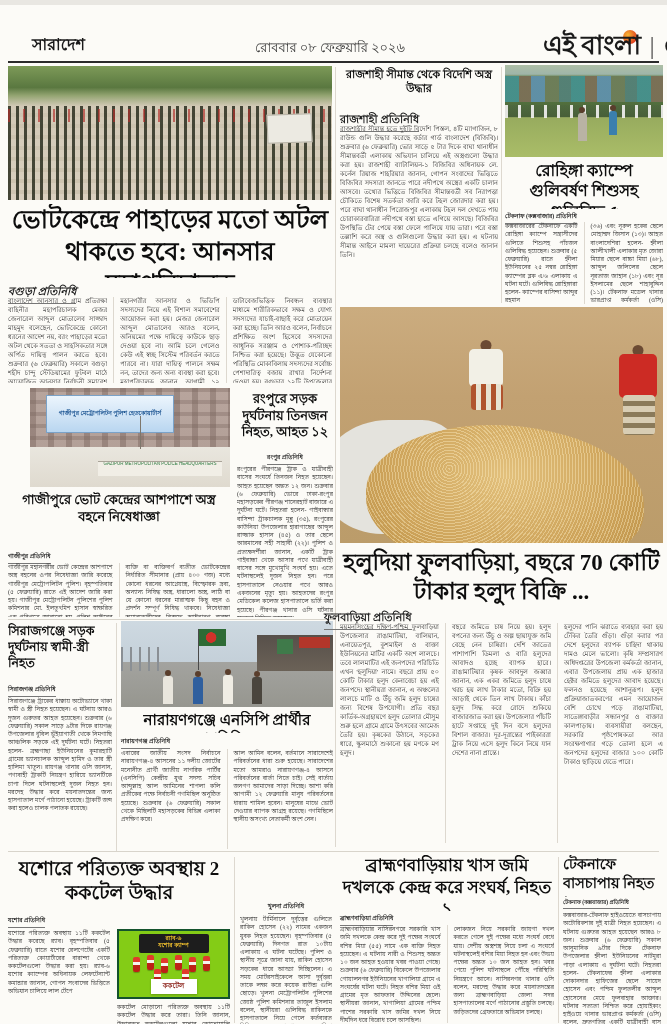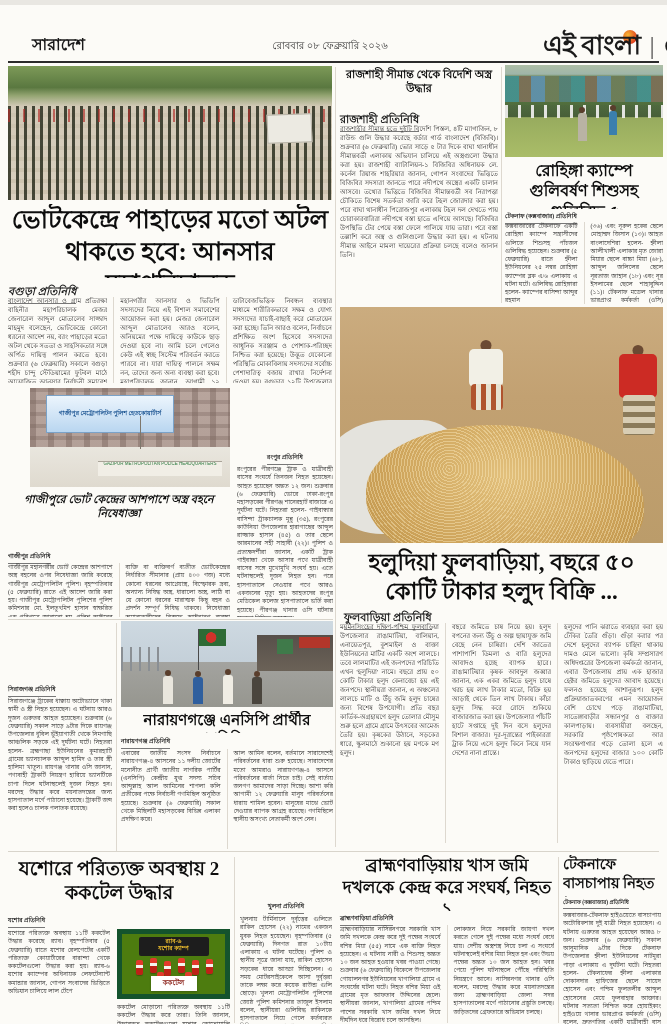--- a/index.html
+++ b/index.html
@@ -5,21 +5,21 @@
   * { margin:0; padding:0; box-sizing:border-box; }
   html,body { background:#e9e7e2; }
   .page {
     position:relative; width:667px; height:1024px; margin:5px auto;
     background:#fcfbf7; overflow:hidden;
     font-family:"Liberation Serif", serif; color:#1a1a1a;
   }
   .abs { position:absolute; }
   
   .section-label { font-size:16px; font-weight:bold; }
-  .page-date { font-size:10px; text-align:center; color:#333; }
+  .page-date { font-size:13px; text-align:center; color:#333; }
   .masthead { font-size:26px; font-weight:bold; letter-spacing:-0.5px; white-space:nowrap; }
   .masthead .sun { position:absolute; width:14px; height:14px; border-radius:50%;
     background:radial-gradient(circle at 35% 35%, #f7b733, #e03c1e 75%); right:43px; top:5px; z-index:0; }
   .masthead .txt { position:relative; z-index:1; }
   .masthead .bar { font-weight:normal; color:#555; margin:0 3px; }
   .hrule { background:#2b2b2b; height:1.5px; }
   .lrule { background:#d8d4cb; }
   
   .headline { font-weight:bold; text-align:center; color:#0d0d0d; overflow:hidden; line-height:1.28; }
   .headline.left { text-align:left; }
@@ -71,21 +71,21 @@
   .gazipurhq .pole { position:absolute; left:55%; top:28%; width:1px; height:34%; background:#7e776c; }
   .march { background:linear-gradient(180deg,#ced9e1 0%,#c4d0d9 48%,#a3a39f 48%,#96968f 100%); }
   .march .rail { position:absolute; left:0; top:30%; width:20%; height:28%;
     background:repeating-linear-gradient(90deg,#8a8f94 0 2px, transparent 2px 9px); }
   .march .shops { position:absolute; right:0; top:16%; width:36%; height:42%; background:linear-gradient(180deg,#57504a,#6b6257); }
   .march .sign-red { position:absolute; right:4%; top:6%; width:40%; height:30%; background:#b3362a; }
   .march .sign-grn { position:absolute; right:52%; top:12%; width:22%; height:40%; background:#3f7a4a; }
   .march .flag { position:absolute; left:37%; top:9%; width:27px; height:17px;
     background:radial-gradient(circle at 45% 50%, #d0322a 0 5px, transparent 5.5px), #2e6b35; }
   .march .pole2 { position:absolute; left:36.5%; top:9%; width:1px; height:48%; background:#4a4a4a; }
-  .cocktails { background:#4d7c0f; border:5px solid #14532d;padding-left:37px; }
+  .cocktails { background:#84cc16; border:2px solid #14532d;padding-left:37px; }
   .rab-sign { position:absolute; left:50%; transform:translateX(-50%); top:3px; width:70px; height:19px; background:#1d1d1d; border-radius:2px;
     color:#f2c12e; font-size:6px; font-weight:bold; text-align:center; line-height:1.5; overflow:hidden; }
   .shell { position:absolute; width:7px; height:15px; border-radius:2px;
     background:linear-gradient(180deg,#e23a2c 0 34%, #f6f4ee 34% 52%, #bd2217 52%); box-shadow:0 1px 1px rgba(0,0,0,.25); }
   .cock-label { position:absolute; left:50%; transform:translateX(-50%); bottom:3px; width:46px; height:15px; background:#fff;
     box-shadow:0 1px 2px rgba(0,0,0,.25); color:#8a1f16; font-weight:bold; font-size:7px; text-align:center; line-height:15px; overflow:hidden; }
   .vsep { position:absolute; width:1px; background:#ddd8cf; }
 </style>
 </head>
 <body>
@@ -144,30 +144,32 @@
     <div class="col" style="font-size:6px;">(৩৬) এবং নূরুল হকের ছেলে মোহাম্মদ জিসান (১৩)। আহত বাংলাদেশিরা হলেন- হ্নীলা আলীখালী এলাকার মৃত জোরা মিয়ার ছেলে বাচ্চা মিয়া (৬৮), আব্দুল জলিলের ছেলে নূরতাজ জাহান (১৮) এবং নূর ইসলামের ছেলে শাহাবুদ্দিন (১১)। টেকনাফ মডেল থানার ভারপ্রাপ্ত কর্মকর্তা (ওসি) মোহাম্মদ সাইফুল ইসলাম বলেন, হ্নীলা আলীখালী রোহিঙ্গা ক্যাম্প এলাকার ঘটনায় পাঁচজন আহত হয়েছেন। কারা এই হামলা চালিয়েছে, তা এখনো নিশ্চিত হওয়া যায়নি। তদন্ত অব্যাহত রয়েছে।</div>
   </div>
 
   <div class="photo gazipurhq" style="left:30px;top:383px;width:200px;height:99px;">
     <div class="windows"></div>
     <div class="bannerblue">গাজীপুর মেট্রোপলিটন পুলিশ হেডকোয়ার্টার্স</div>
     <div class="pole"></div>
     <div class="gate">GAZIPUR METROPOLITAN POLICE HEADQUARTERS</div>
   </div>
 
+  <div class="abs headline" style="left:237px;top:386px;width:96px;height:58px;font-size:13px;">রংপুরে সড়ক দুর্ঘটনায় তিনজন নিহত, আহত ১২</div>
   <div class="abs byline center" style="left:237px;top:447px;width:96px;font-size:6px;"><span>রংপুর প্রতিনিধি</span></div>
   <div class="abs body-text" style="left:237px;top:460px;width:96px;height:152px;font-size:6px;">রংপুরের পীরগঞ্জে ট্রাক ও যাত্রীবাহী বাসের সংঘর্ষে তিনজন নিহত হয়েছেন। আহত হয়েছেন অন্তত ১২ জন। শুক্রবার (৬ ফেব্রুয়ারি) ভোরে ঢাকা-রংপুর মহাসড়কের পীরগঞ্জ শানেরহাট বাজারে এ দুর্ঘটনা ঘটে। নিহতরা হলেন- গাইবান্ধার বাসিন্দা ট্রাকচালক মুন্নু (৩৫), রংপুরের কাউনিয়া উপজেলার হারাগাছের আব্দুল রাজ্জাক হাসান (৪৫) ও তার ছেলে আরমানের সহী সাহাবী (২২)। পুলিশ ও প্রত্যক্ষদর্শীরা জানান, একটি ট্রাক গাইবান্ধা থেকে আসার পথে যাত্রীবাহী বাসের সঙ্গে মুখোমুখি সংঘর্ষ হয়। এতে ঘটনাস্থলেই দুজন নিহত হন। পরে হাসপাতালে নেওয়ার পথে আরও একজনের মৃত্যু হয়। আহতদের রংপুর মেডিকেল কলেজ হাসপাতালে ভর্তি করা হয়েছে। পীরগঞ্জ থানার ওসি ঘটনার সত্যতা নিশ্চিত করেছেন।</div>
 
-  <div class="abs headline" style="left:8px;top:487px;width:222px;height:56px;font-size:11px;font-style:italic;">গাজীপুরে ভোট কেন্দ্রের আশপাশে অস্ত্র বহনে নিষেধাজ্ঞা</div>
+  <div class="abs headline" style="left:8px;top:487px;width:222px;height:56px;font-size:13px;">গাজীপুরে ভোট কেন্দ্রের আশপাশে অস্ত্র বহনে নিষেধাজ্ঞা</div>
   <div class="abs byline" style="left:8px;top:546px;font-size:6px;"><span>গাজীপুর প্রতিনিধি</span></div>
   <div class="abs cols" style="left:8px;top:558px;width:222px;height:54px;">
     <div class="col" style="font-size:6px;">গাজীপুর মহানগরীর ভোট কেন্দ্রের আশপাশে অস্ত্র বহনের ওপর নিষেধাজ্ঞা জারি করেছে গাজীপুর মেট্রোপলিটন পুলিশ। বৃহস্পতিবার (৫ ফেব্রুয়ারি) রাতে এই আদেশ জারি করা হয়। গাজীপুর মেট্রোপলিটন পুলিশের পুলিশ কমিশনার মো. ইলতুৎমিশ হাসান স্বাক্ষরিত এক পরিপত্রে জানানো হয়, পুলিশ আইনের ক্ষমতাবলে এ নিষেধাজ্ঞা জারি করা হয়েছে। নির্বাচন পরিচালনায় দায়িত্বপ্রাপ্ত</div>
     <div class="col" style="font-size:6px;">ব্যক্তি বা ব্যক্তিবর্গ ব্যতীত ভোটকেন্দ্রের নির্ধারিত সীমানার (প্রায় ৪০০ গজ) মধ্যে কোনো ধরনের আগ্নেয়াস্ত্র, বিস্ফোরক দ্রব্য, অন্যান্য নিষিদ্ধ অস্ত্র, ধারালো অস্ত্র, লাঠি বা যে কোনো ধরনের মারাত্মক কিছু বহন ও প্রদর্শন সম্পূর্ণ নিষিদ্ধ থাকবে। নিষেধাজ্ঞা অমান্যকারীদের বিরুদ্ধে আইনানুগ ব্যবস্থা নেওয়া হবে। ভোটারদের নিরাপদ পরিবেশ নিশ্চিত করতে এ পদক্ষেপ বলে জানিয়েছে মেট্রোপলিটন পুলিশ।</div>
   </div>
 
+  <div class="abs headline left" style="left:8px;top:618px;width:104px;height:58px;font-size:12.5px;">সিরাজগঞ্জে সড়ক দুর্ঘটনায় স্বামী-স্ত্রী নিহত</div>
   <div class="abs byline" style="left:8px;top:679px;font-size:6px;"><span>সিরাজগঞ্জ প্রতিনিধি</span></div>
   <div class="abs body-text" style="left:8px;top:692px;width:104px;height:152px;font-size:6px;">সিরাজগঞ্জে ট্রাকের ধাক্কায় অটোভ্যানে থাকা স্বামী ও স্ত্রী নিহত হয়েছেন। এ ঘটনায় আরও দুজন গুরুতর আহত হয়েছেন। শুক্রবার (৬ ফেব্রুয়ারি) সকাল সাড়ে ৯টার দিকে রায়গঞ্জ উপজেলার ধুবিল ভুঁইয়াগাতী থেকে নিমগাছি আঞ্চলিক সড়কে এই দুর্ঘটনা ঘটে। নিহতরা হলেন- ব্রহ্মগাছা ইউনিয়নের কুমারহাটি গ্রামের ভ্যানচালক আব্দুল হামিদ ও তার স্ত্রী হালিমা খাতুন। রায়গঞ্জ থানার ওসি জানান, পণ্যবাহী ট্রাকটি নিয়ন্ত্রণ হারিয়ে ভ্যানটিকে চাপা দিলে ঘটনাস্থলেই দুজন নিহত হন। মরদেহ উদ্ধার করে ময়নাতদন্তের জন্য হাসপাতাল মর্গে পাঠানো হয়েছে। ট্রাকটি জব্দ করা হলেও চালক পলাতক রয়েছে।</div>
 
   <div class="photo march" style="left:121px;top:616px;width:212px;height:86px;">
     <div class="rail"></div>
     <div class="shops">
       <span class="sign-red"></span>
       <span class="sign-grn"></span>
     </div>
     <div class="pole2"></div>
@@ -199,22 +201,22 @@
       <span class="head"></span>
       <span class="torso" style="width:34px;height:38px;background:#f2f0e6;"></span>
       <span class="lungi" style="top:44px;left:2px;width:32px;height:26px;background:repeating-linear-gradient(90deg,#b0542e 0 5px,#e8e3d2 5px 10px);"></span>
     </div>
     <div class="person" style="right:2%;top:16%;width:38px;height:96px;">
       <span class="head"></span>
       <span class="torso" style="width:38px;height:44px;background:#cc2b24;"></span>
       <span class="lungi" style="top:50px;left:4px;width:32px;height:40px;background:repeating-linear-gradient(180deg,#d8cdb4 0 6px,#8a7a5a 6px 11px);"></span>
     </div>
   </div>
-  <div class="abs headline" style="left:340px;top:543px;width:323px;height:58px;font-size:23px;">হলুদিয়া ফুলবাড়িয়া, বছরে ৫০ কোটি টাকার হলুদ বিক্রি ...</div>
-  <div class="abs byline" style="left:344px;top:604px;"><span>ফুলবাড়িয়া প্রতিনিধি</span></div>
+  <div class="abs headline" style="left:340px;top:543px;width:323px;height:58px;font-size:23px;">হলুদিয়া ফুলবাড়িয়া, বছরে 70 কোটি টাকার হলুদ বিক্রি ...</div>
+  <div class="abs byline" style="left:324px;top:604px;"><span>ফুলবাড়িয়া প্রতিনিধি</span></div>
   <div class="abs cols" style="left:340px;top:618px;width:323px;height:220px;">
     <div class="col">ময়মনসিংহের দক্ষিণ-পশ্চিম ফুলবাড়িয়া উপজেলার রাঙামাটিয়া, বালিয়ান, এনায়েতপুর, কুশমাইল ও বাক্তা ইউনিয়নের মাটির একটি অংশ লালচে। তবে লালমাটির এই জনপদের পরিচিতি এখন 'হলুদিয়া' নামে। বছরে প্রায় ৫০ কোটি টাকার হলুদ কেনাবেচা হয় এই জনপদে। স্থানীয়রা জানান, এ অঞ্চলের লালচে মাটি ও উঁচু জমি হলুদ চাষের জন্য বিশেষ উপযোগী। প্রতি বছর কার্তিক-অগ্রহায়ণে হলুদ তোলার মৌসুম শুরু হলে গ্রামে গ্রামে উৎসবের আমেজ তৈরি হয়। কৃষকের উঠানে, সড়কের ধারে, স্কুলমাঠে শুকানো হয় মণকে মণ হলুদ।</div>
     <div class="col">বছরে জমিতে চাষ নিয়ে হয়। হলুদ বপনের জন্য উঁচু ও অল্প ছায়াযুক্ত জমি বেছে নেন চাষিরা। দেশি জাতের পাশাপাশি ডিমলা ও বারি হলুদের আবাদও হচ্ছে ব্যাপক হারে। রাঙামাটিয়ার কৃষক আবদুল জব্বার জানান, এক একর জমিতে হলুদ চাষে খরচ হয় লাখ টাকার মতো, বিক্রি হয় আড়াই থেকে তিন লাখ টাকায়। কাঁচা হলুদ সিদ্ধ করে রোদে শুকিয়ে বাজারজাত করা হয়। উপজেলার পাঁচটি হাটে সপ্তাহে দুই দিন বসে হলুদের বিশাল বাজার। দূর-দূরান্তের পাইকাররা ট্রাক নিয়ে এসে হলুদ কিনে নিয়ে যান দেশের নানা প্রান্তে।</div>
     <div class="col">হলুদের পানি ঝরাতে ব্যবহার করা হয় ঢেঁকির তৈরি গুঁড়া। গুঁড়া করার পর দেশে হলুদের ব্যাপক চাহিদা থাকায় দামও মেলে ভালো। কৃষি সম্প্রসারণ অধিদপ্তরের উপজেলা কর্মকর্তা জানান, এবার উপজেলায় প্রায় এক হাজার হেক্টর জমিতে হলুদের আবাদ হয়েছে। ফলনও হয়েছে আশানুরূপ। হলুদ প্রক্রিয়াজাতকরণের এমন আয়োজন বেশি চোখে পড়ে রাঙামাটিয়া, সাতেঙ্গাবাড়ীর সন্ধানপুর ও বাক্তার কালপাড়ায়। ব্যবসায়ীরা বলছেন, সরকারি পৃষ্ঠপোষকতা আর সংরক্ষণাগার গড়ে তোলা হলে এ জনপদের হলুদের বাজার ১০০ কোটি টাকাও ছাড়িয়ে যেতে পারে।</div>
   </div>
 
   <div class="abs headline" style="left:8px;top:852px;width:222px;height:56px;font-size:19px;">যশোরে পরিত্যক্ত অবস্থায় 2 ককটেল উদ্ধার</div>
   <div class="abs byline" style="left:8px;top:910px;font-size:6px;"><span>যশোর প্রতিনিধি</span></div>
   <div class="abs body-text" style="left:8px;top:924px;width:102px;height:94px;font-size:6px;">যশোরে পরিত্যক্ত অবস্থায় ১১টি ককটেল উদ্ধার করেছে র‍্যাব। বৃহস্পতিবার (৫ ফেব্রুয়ারি) রাতে যশোর রেলগেটের একটি পরিত্যক্ত কোয়ার্টারের বারান্দা থেকে ককটেলগুলো উদ্ধার করা হয়। র‍্যাব-৬ যশোর ক্যাম্পের অধিনায়ক লেফটেন্যান্ট কমান্ডার জানান, গোপন সংবাদের ভিত্তিতে অভিযান চালিয়ে লাল টেপে</div>
   <div class="photo cocktails" style="left:117px;top:924px;width:113px;height:70px;">

